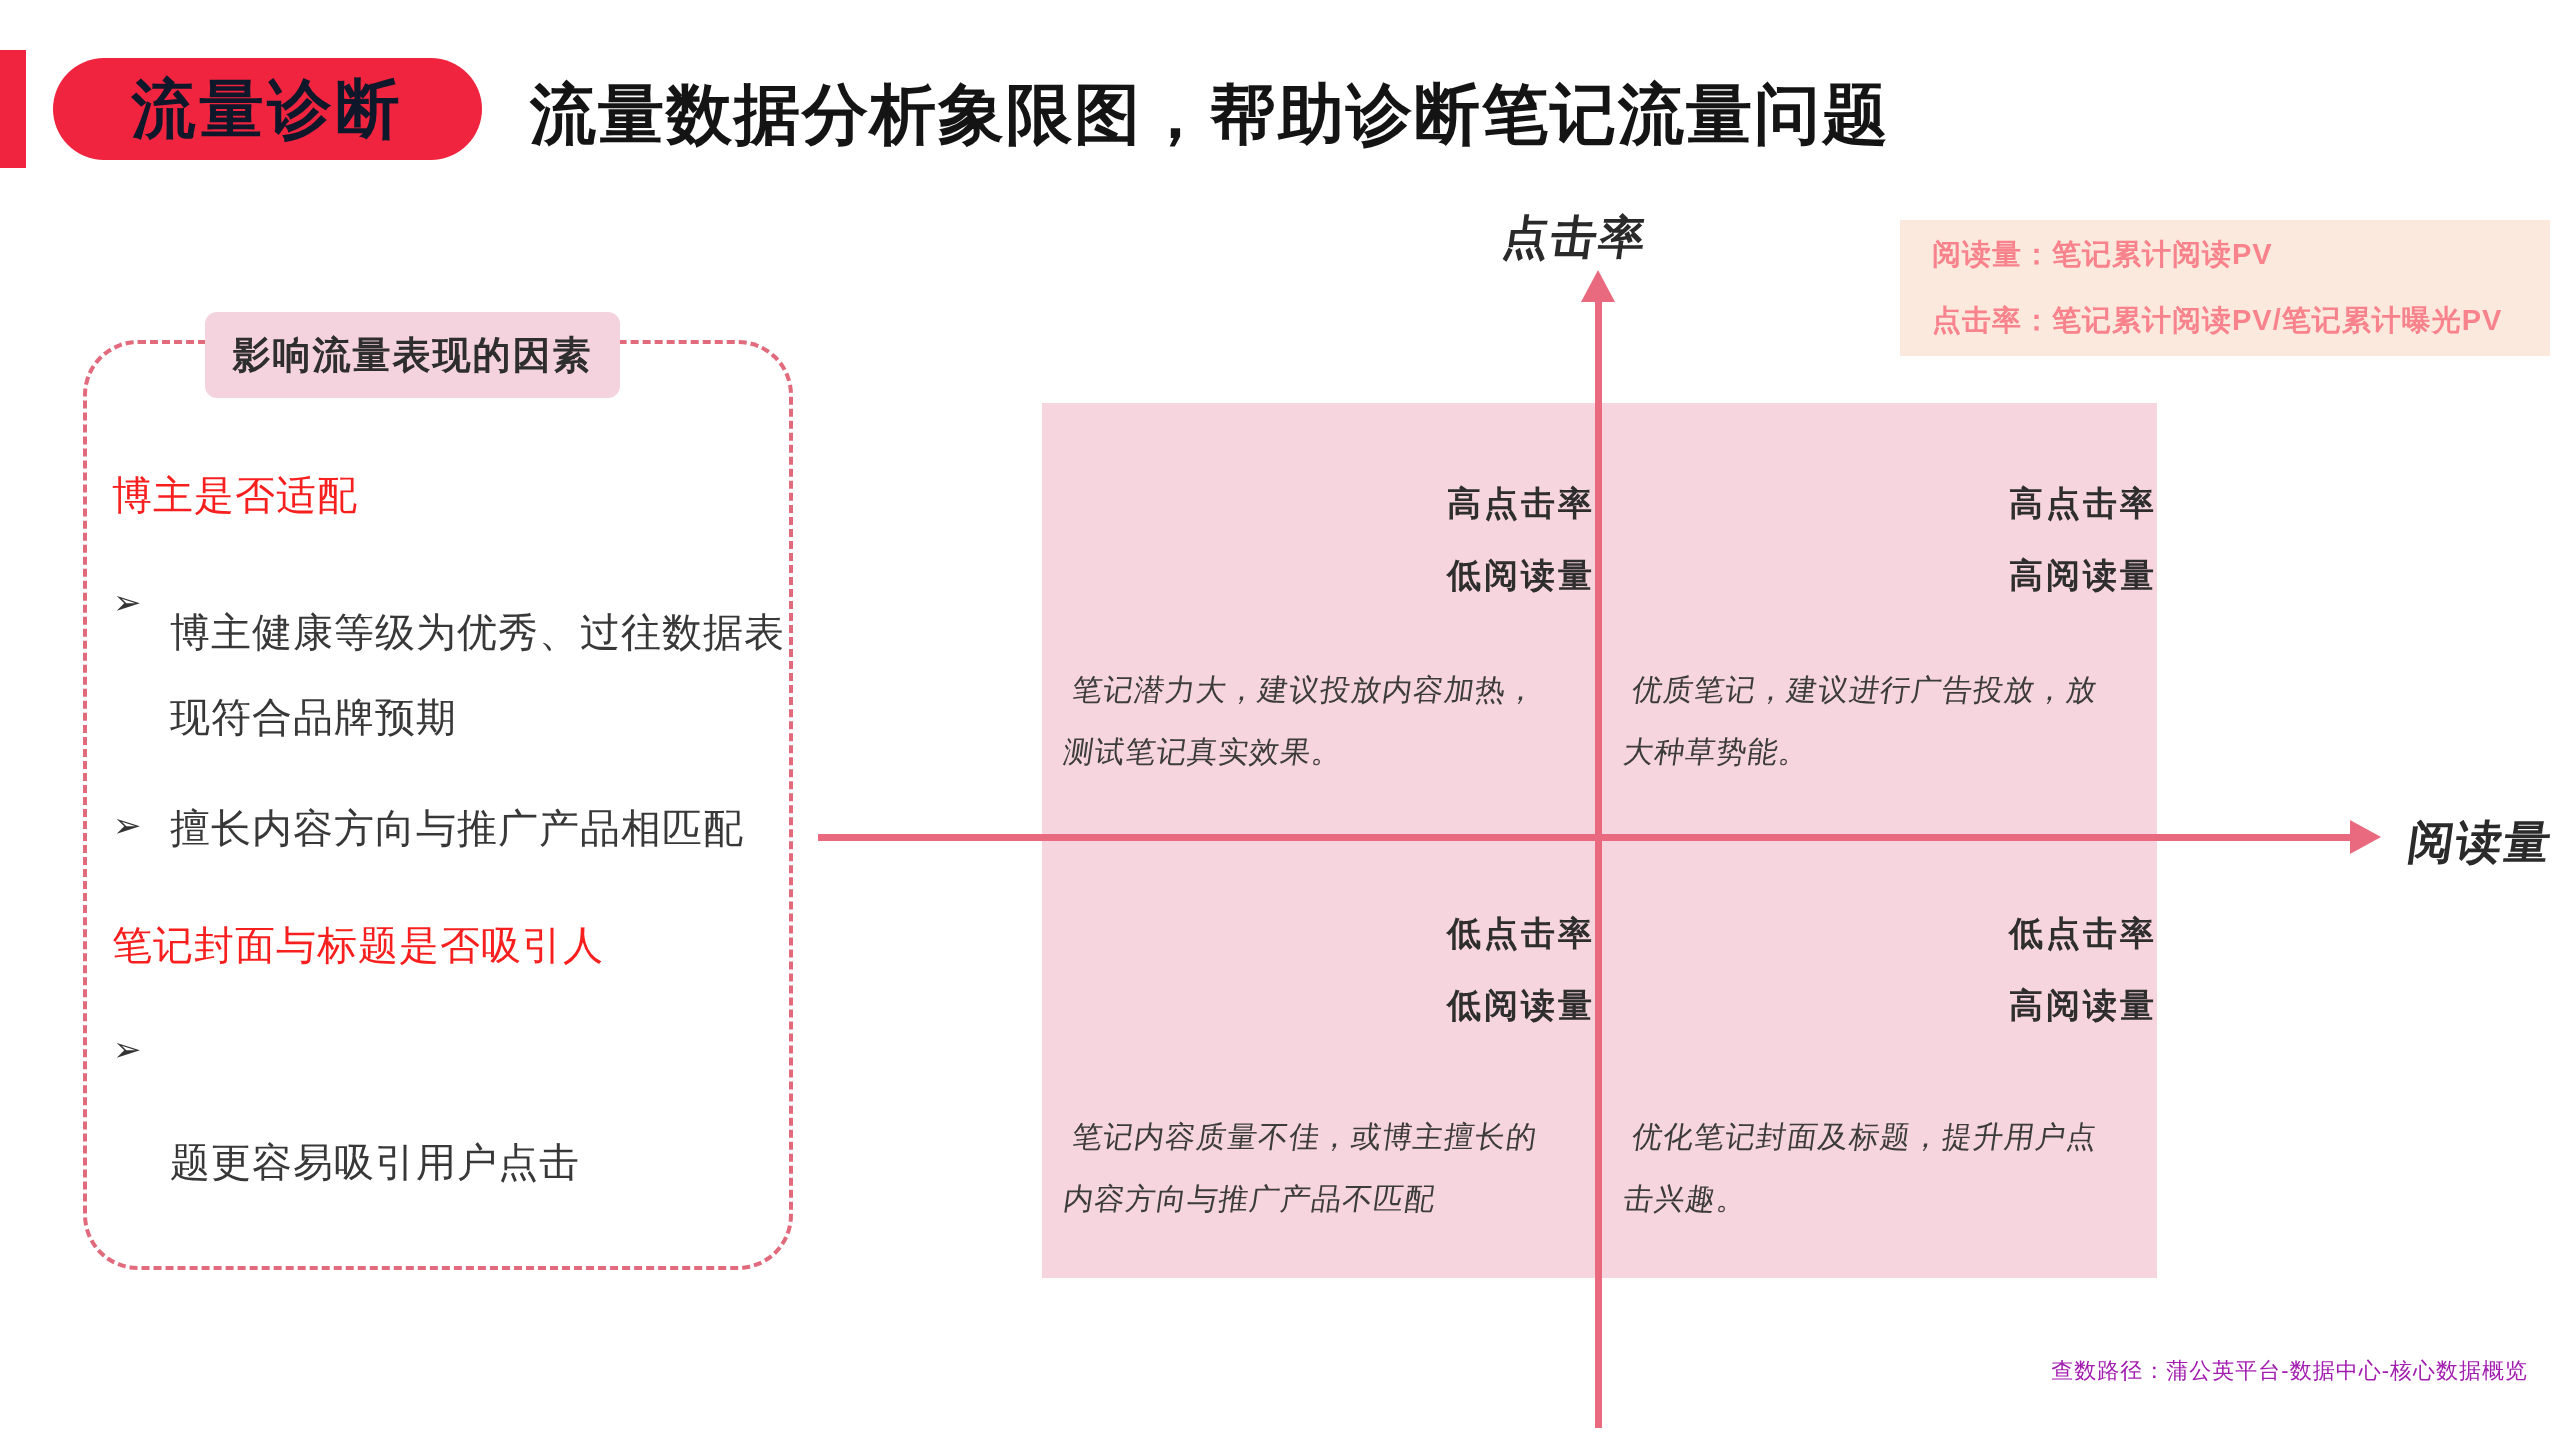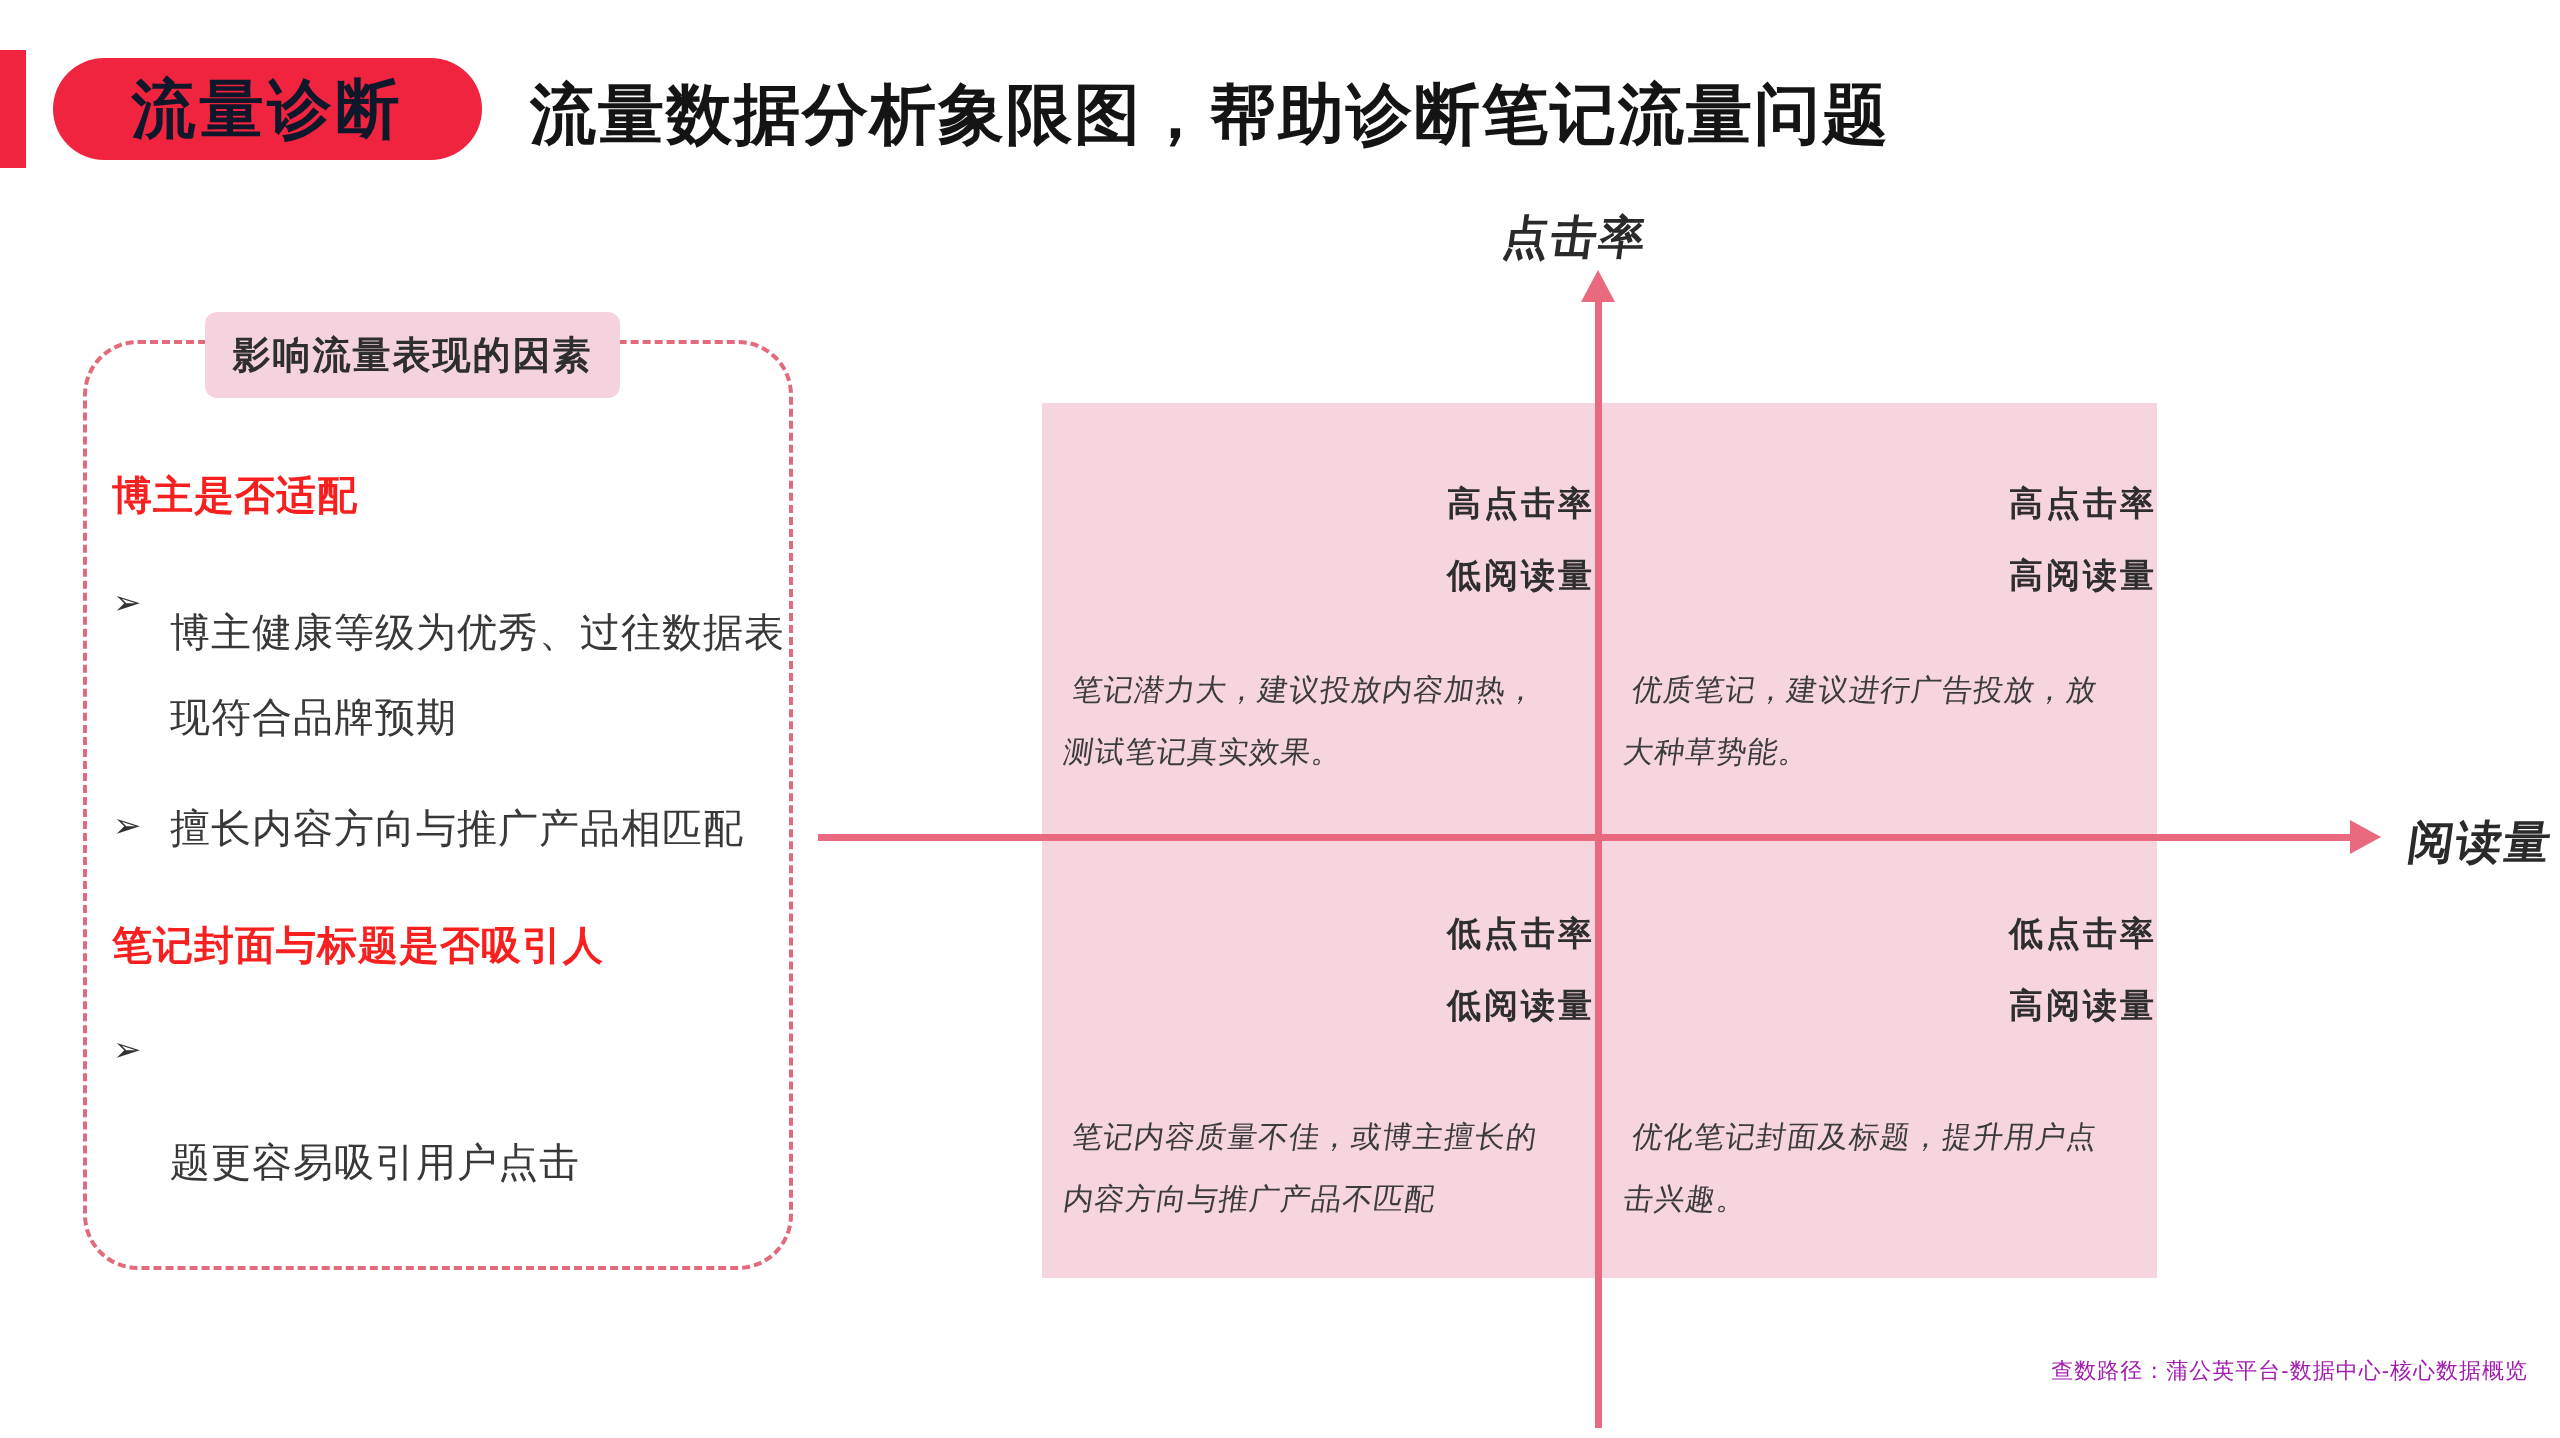--- a/index.html
+++ b/index.html
@@ -29,21 +29,21 @@
   .factors-box{
     position:absolute;left:83px;top:340px;width:710px;height:930px;
     border:4px dashed #E16A7C;border-radius:55px;box-sizing:border-box;background:transparent;
   }
   .factors-tab{
     position:absolute;left:205px;top:312px;width:415px;height:86px;border-radius:12px;
     background:#F5D3DE;display:flex;align-items:center;justify-content:center;
   }
   .factors-tab span{font-size:38px;font-weight:bold;color:#2E2E2E;letter-spacing:2px;}
   .f-line{position:absolute;white-space:nowrap;}
-  .f-heading{font-size:40px;font-weight:bold;color:#F81F1F;letter-spacing:1px;}
+  .f-heading{font-size:40px;font-weight:normal;color:#F81F1F;letter-spacing:1px;}
   .f-bullet-mark{font-size:34px;color:#333333;}
   .f-text{font-size:40px;color:#383838;letter-spacing:1px;}
   
   .quad-bg{position:absolute;left:1042px;top:403px;width:1115px;height:875px;background:#F6D5DE;}
   .axis-v{position:absolute;left:1595px;top:298px;width:7px;height:1130px;background:#E96A7E;}
   .axis-h{position:absolute;left:818px;top:834px;width:1532px;height:7px;background:#E96A7E;}
   .arrow-up{
     position:absolute;left:1581px;top:270px;width:0;height:0;
     border-left:17px solid transparent;border-right:17px solid transparent;
     border-bottom:32px solid #E96A7E;
@@ -86,20 +86,24 @@
 <body>
 
 <div class="canvas">
 
   <div class="accent-bar"></div>
   <div class="badge">
     <span>流量诊断</span>
   </div>
   <h1 class="page-title">流量数据分析象限图，帮助诊断笔记流量问题</h1>
 
+  <div class="defs">
+    <div>阅读量：笔记累计阅读PV</div>
+    <div>点击率：笔记累计阅读PV/笔记累计曝光PV</div>
+  </div>
 
   <div class="factors-box"></div>
   <div class="factors-tab">
     <span>影响流量表现的因素</span>
   </div>
 
   <div class="f-line f-heading" style="left:112px;top:468px;">博主是否适配</div>
 
   <div class="f-line f-bullet-mark" style="left:113px;top:582px;">➢</div>
   <div class="f-line f-text" style="left:170px;top:578px;margin-top:27px;">博主健康等级为优秀、过往数据表</div>

